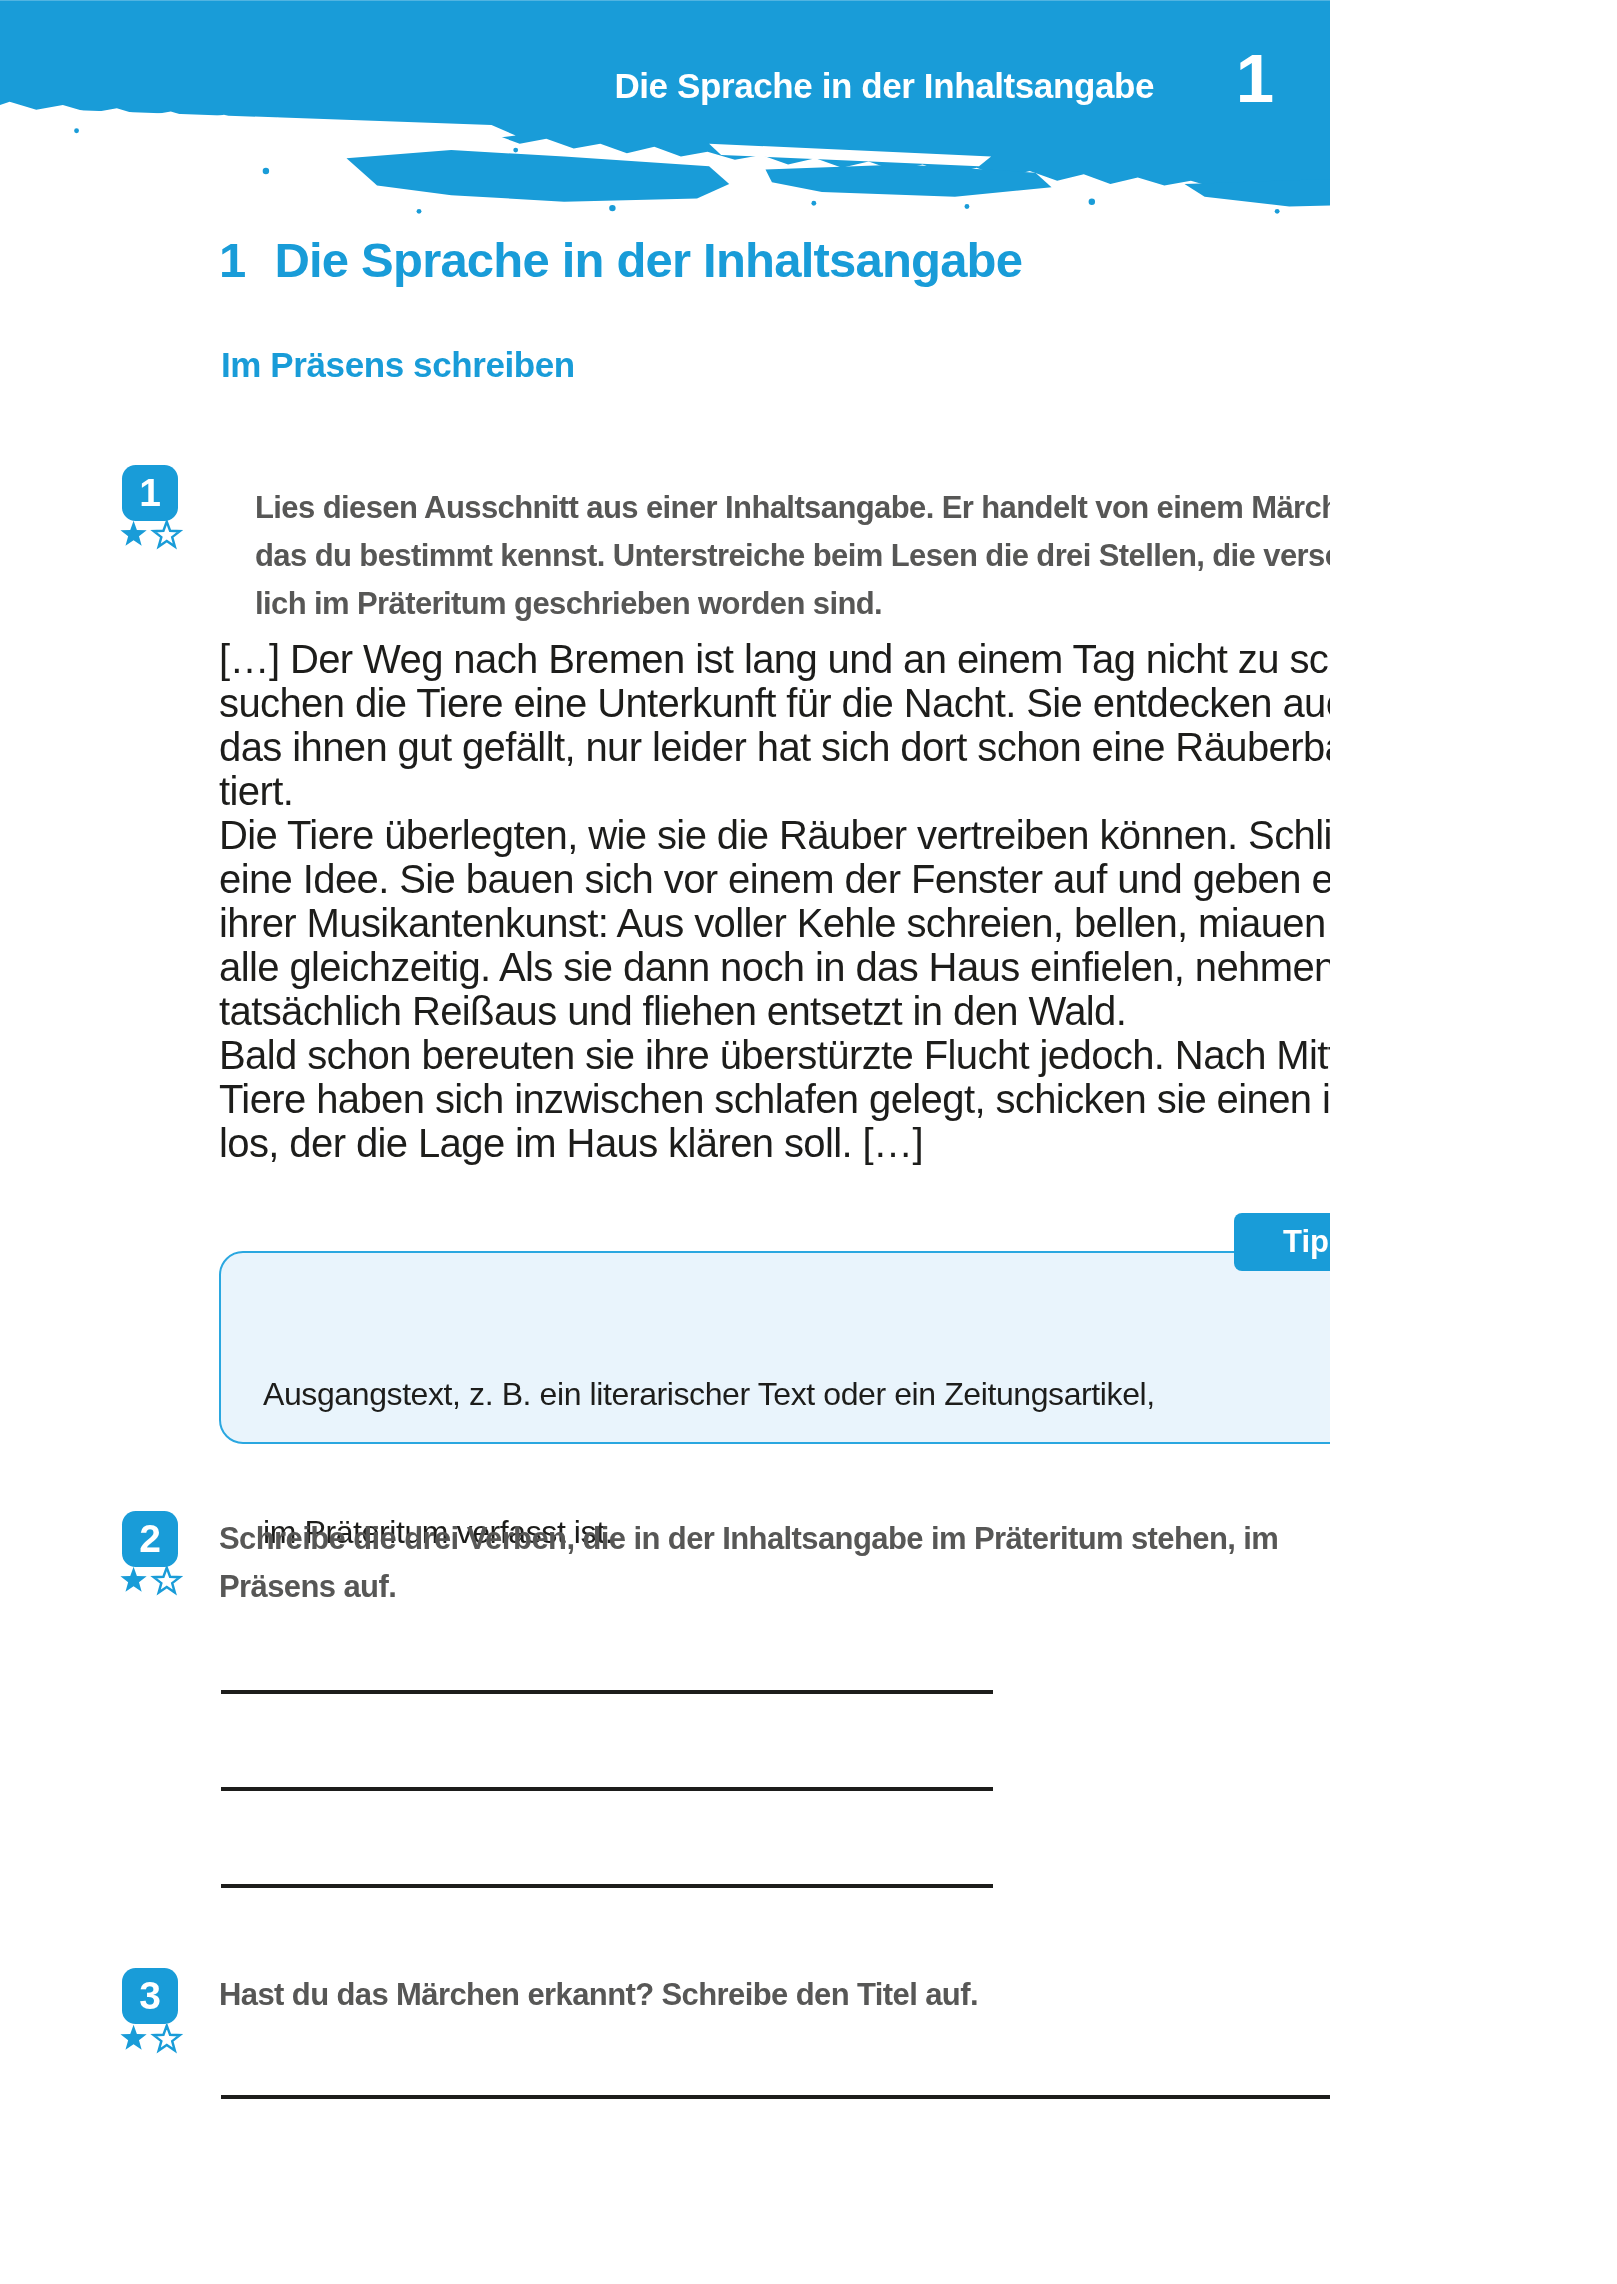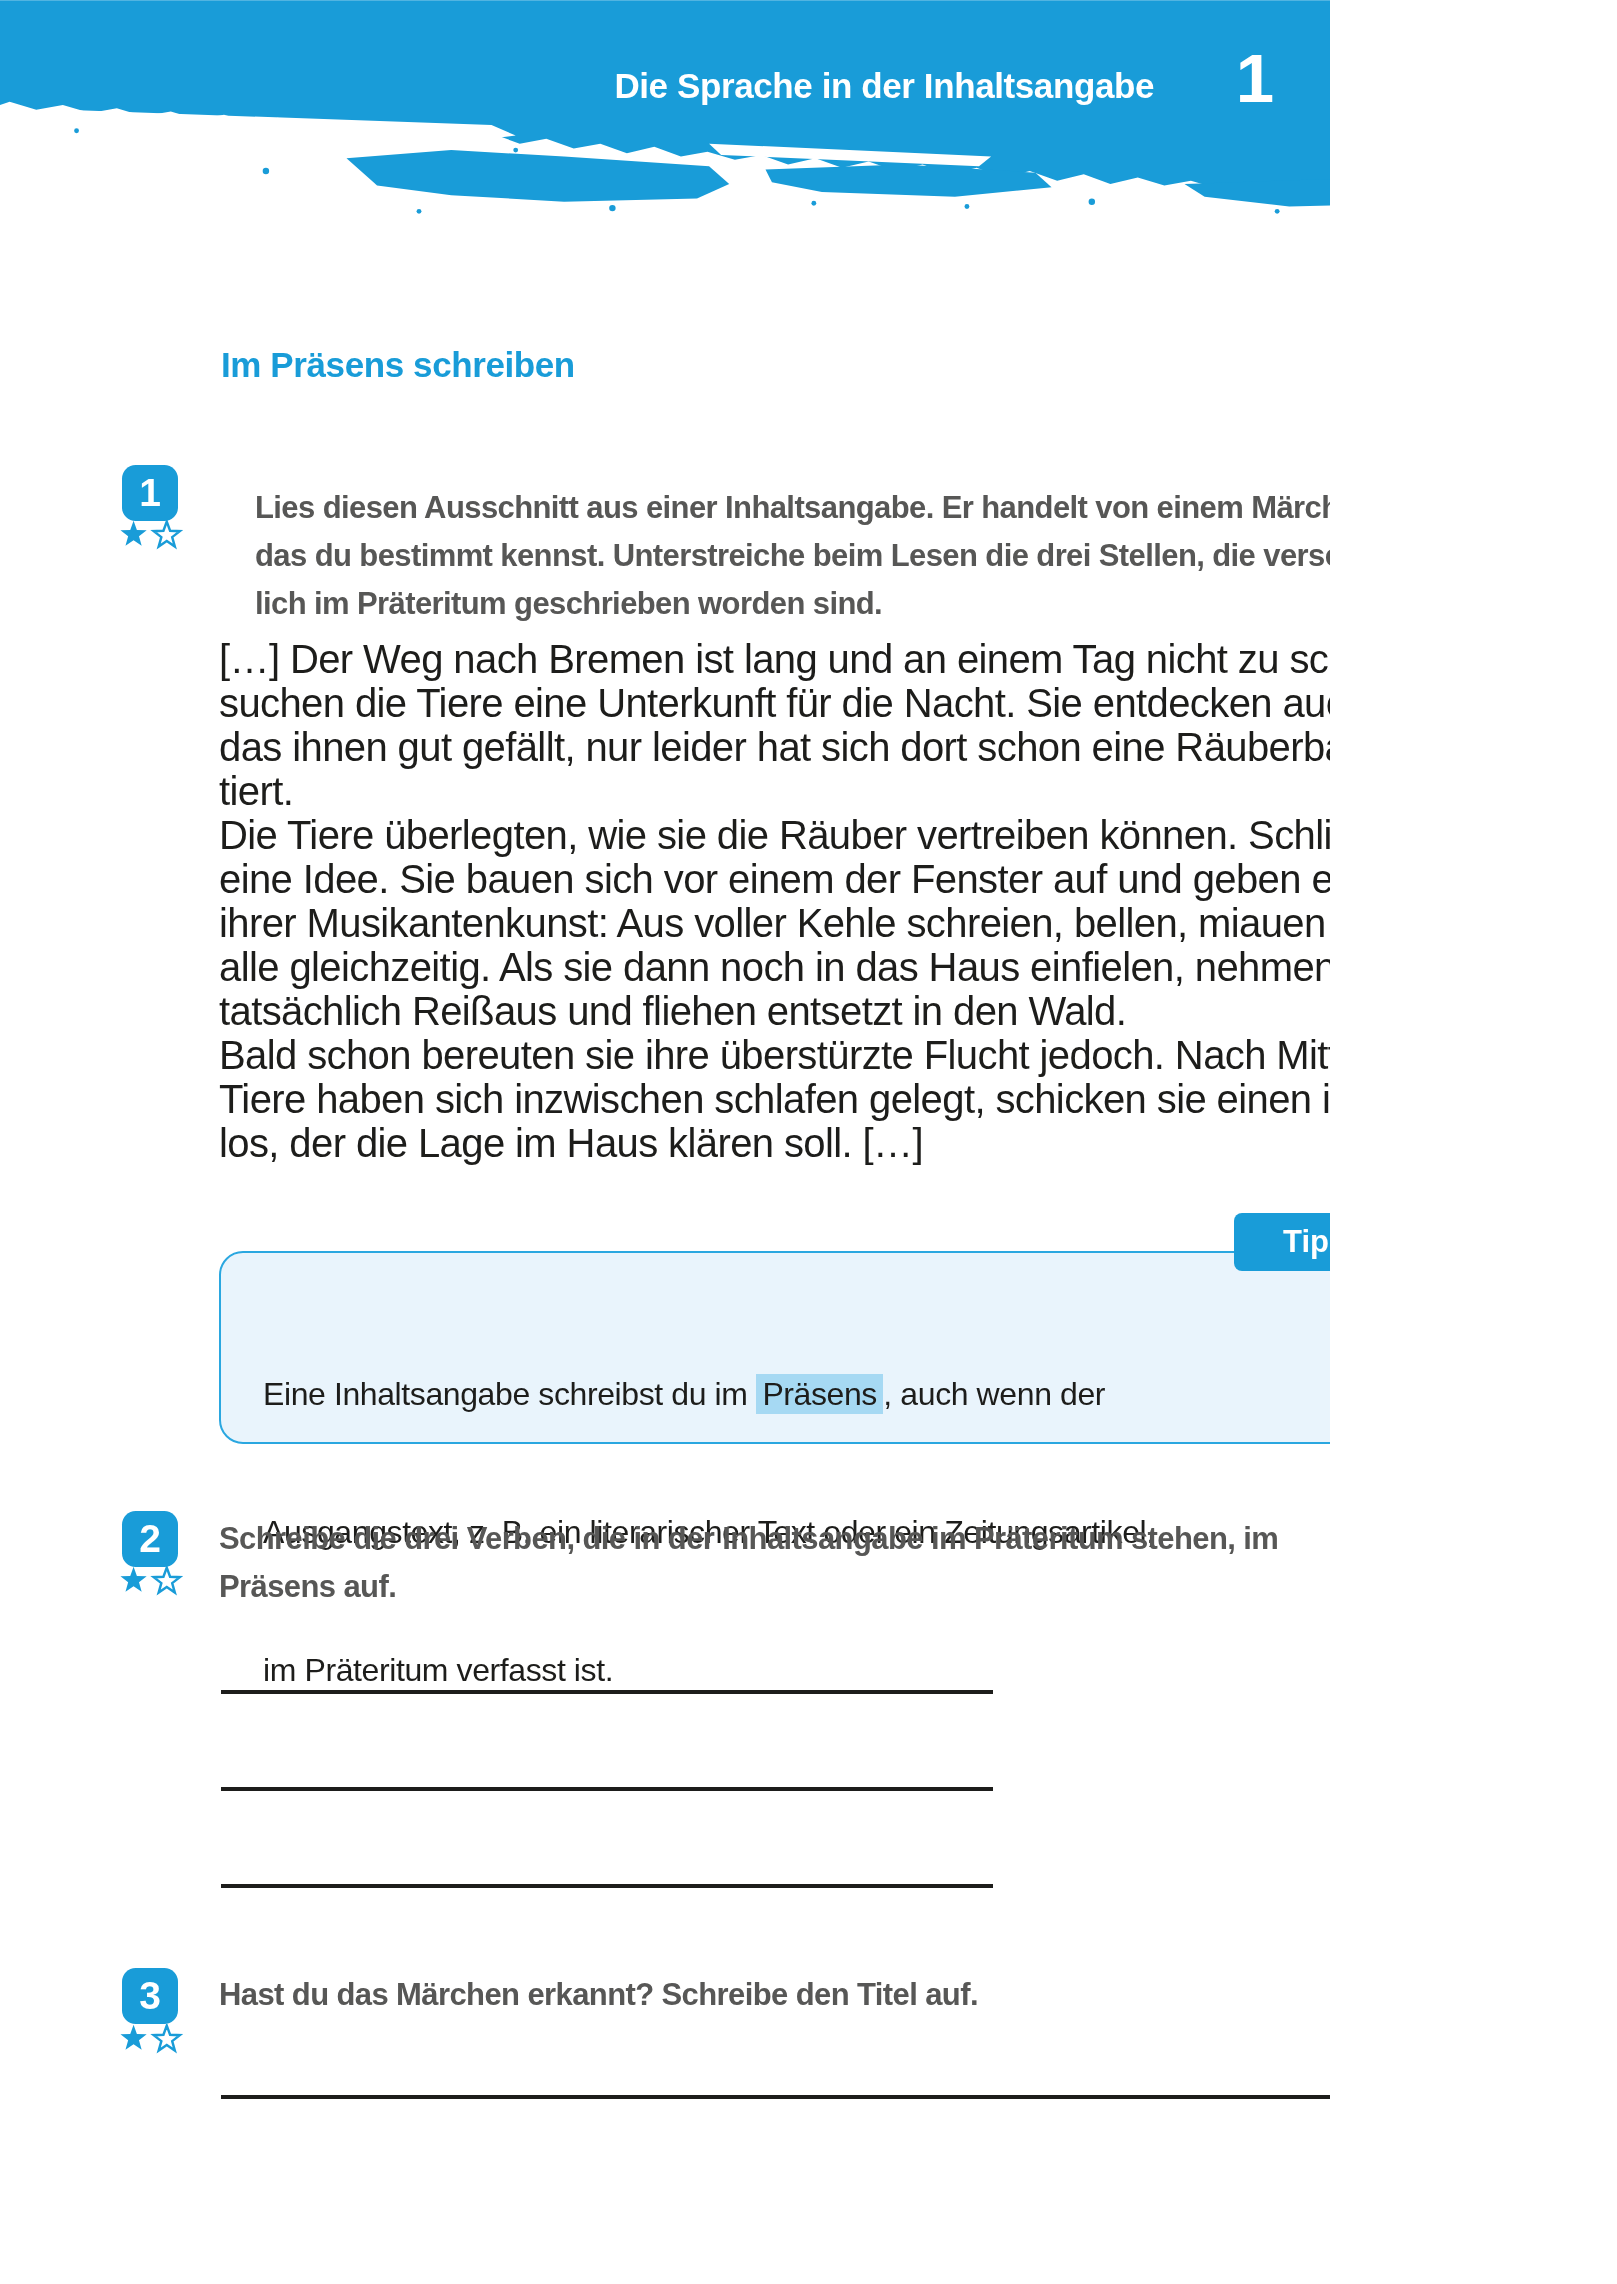--- a/index.html
+++ b/index.html
@@ -100,20 +100,21 @@
     <circle cx="1585" cy="262" r="3" fill="#199cd8"></circle>
     <circle cx="1850" cy="258" r="4" fill="#199cd8"></circle>
     <circle cx="95" cy="162" r="3" fill="#199cd8"></circle>
     <circle cx="640" cy="186" r="3" fill="#199cd8"></circle>
     <circle cx="520" cy="262" r="3" fill="#199cd8"></circle>
     <circle cx="1200" cy="256" r="3" fill="#199cd8"></circle>
   </svg>
   <div class="header-label">Die Sprache in der Inhaltsangabe</div>
   <div class="header-num">1</div>
 
+  <h1 class="title"><span class="title-num">1</span><span>Die Sprache in der Inhaltsangabe</span></h1>
   <h2 class="subtitle">Im Präsens schreiben</h2>
 
   <div class="badge" style="top:465px;">1</div>
   <svg class="stars" style="top:520px;" width="68" height="34" viewBox="0 0 84 42">
     <path fill="#199cd8" d="M18,1 L22.1,12.3 L34.2,12.8 L24.7,20.2 L28,31.8 L18,25 L8,31.8 L11.3,20.2 L1.8,12.8 L13.9,12.3 Z"></path>
     <path fill="#ffffff" stroke="#199cd8" stroke-width="3" transform="translate(41,1)" d="M18,1 L22.1,12.3 L34.2,12.8 L24.7,20.2 L28,31.8 L18,25 L8,31.8 L11.3,20.2 L1.8,12.8 L13.9,12.3 Z"></path>
   </svg>
   <p class="instr" style="top:484px;margin-left:36px;">Lies diesen Ausschnitt aus einer Inhaltsangabe. Er handelt von einem Märchen,
 das du bestimmt kennst. Unterstreiche beim Lesen die drei Stellen, die versehent-
 lich im Präteritum geschrieben worden sind.</p>
@@ -126,21 +127,20 @@
 ihrer Musikantenkunst: Aus voller Kehle schreien, bellen, miauen und krähen sie
 alle gleichzeitig. Als sie dann noch in das Haus einfielen, nehmen die Räuber
 tatsächlich Reißaus und fliehen entsetzt in den Wald.
 Bald schon bereuten sie ihre überstürzte Flucht jedoch. Nach Mitternacht, die
 Tiere haben sich inzwischen schlafen gelegt, schicken sie einen ihrer Kumpane
 los, der die Lage im Haus klären soll. […]</p>
 
   <div class="tipbox"></div>
   <div class="tiptab">Tipp</div>
   <div class="tiptext">
-    <div><span>Eine Inhaltsangabe schreibst du im </span><span class="hl">Präsens</span><span>, auch wenn der</span></div>
     <div>Ausgangstext, z. B. ein literarischer Text oder ein Zeitungsartikel,</div>
     <div>im Präteritum verfasst ist.</div>
   </div>
 
   <div class="badge" style="top:1511px;">2</div>
   <svg class="stars" style="top:1566px;" width="68" height="34" viewBox="0 0 84 42">
     <path fill="#199cd8" d="M18,1 L22.1,12.3 L34.2,12.8 L24.7,20.2 L28,31.8 L18,25 L8,31.8 L11.3,20.2 L1.8,12.8 L13.9,12.3 Z"></path>
     <path fill="#ffffff" stroke="#199cd8" stroke-width="3" transform="translate(41,1)" d="M18,1 L22.1,12.3 L34.2,12.8 L24.7,20.2 L28,31.8 L18,25 L8,31.8 L11.3,20.2 L1.8,12.8 L13.9,12.3 Z"></path>
   </svg>
   <p class="instr" style="top:1515px;">Schreibe die drei Verben, die in der Inhaltsangabe im Präteritum stehen, im

